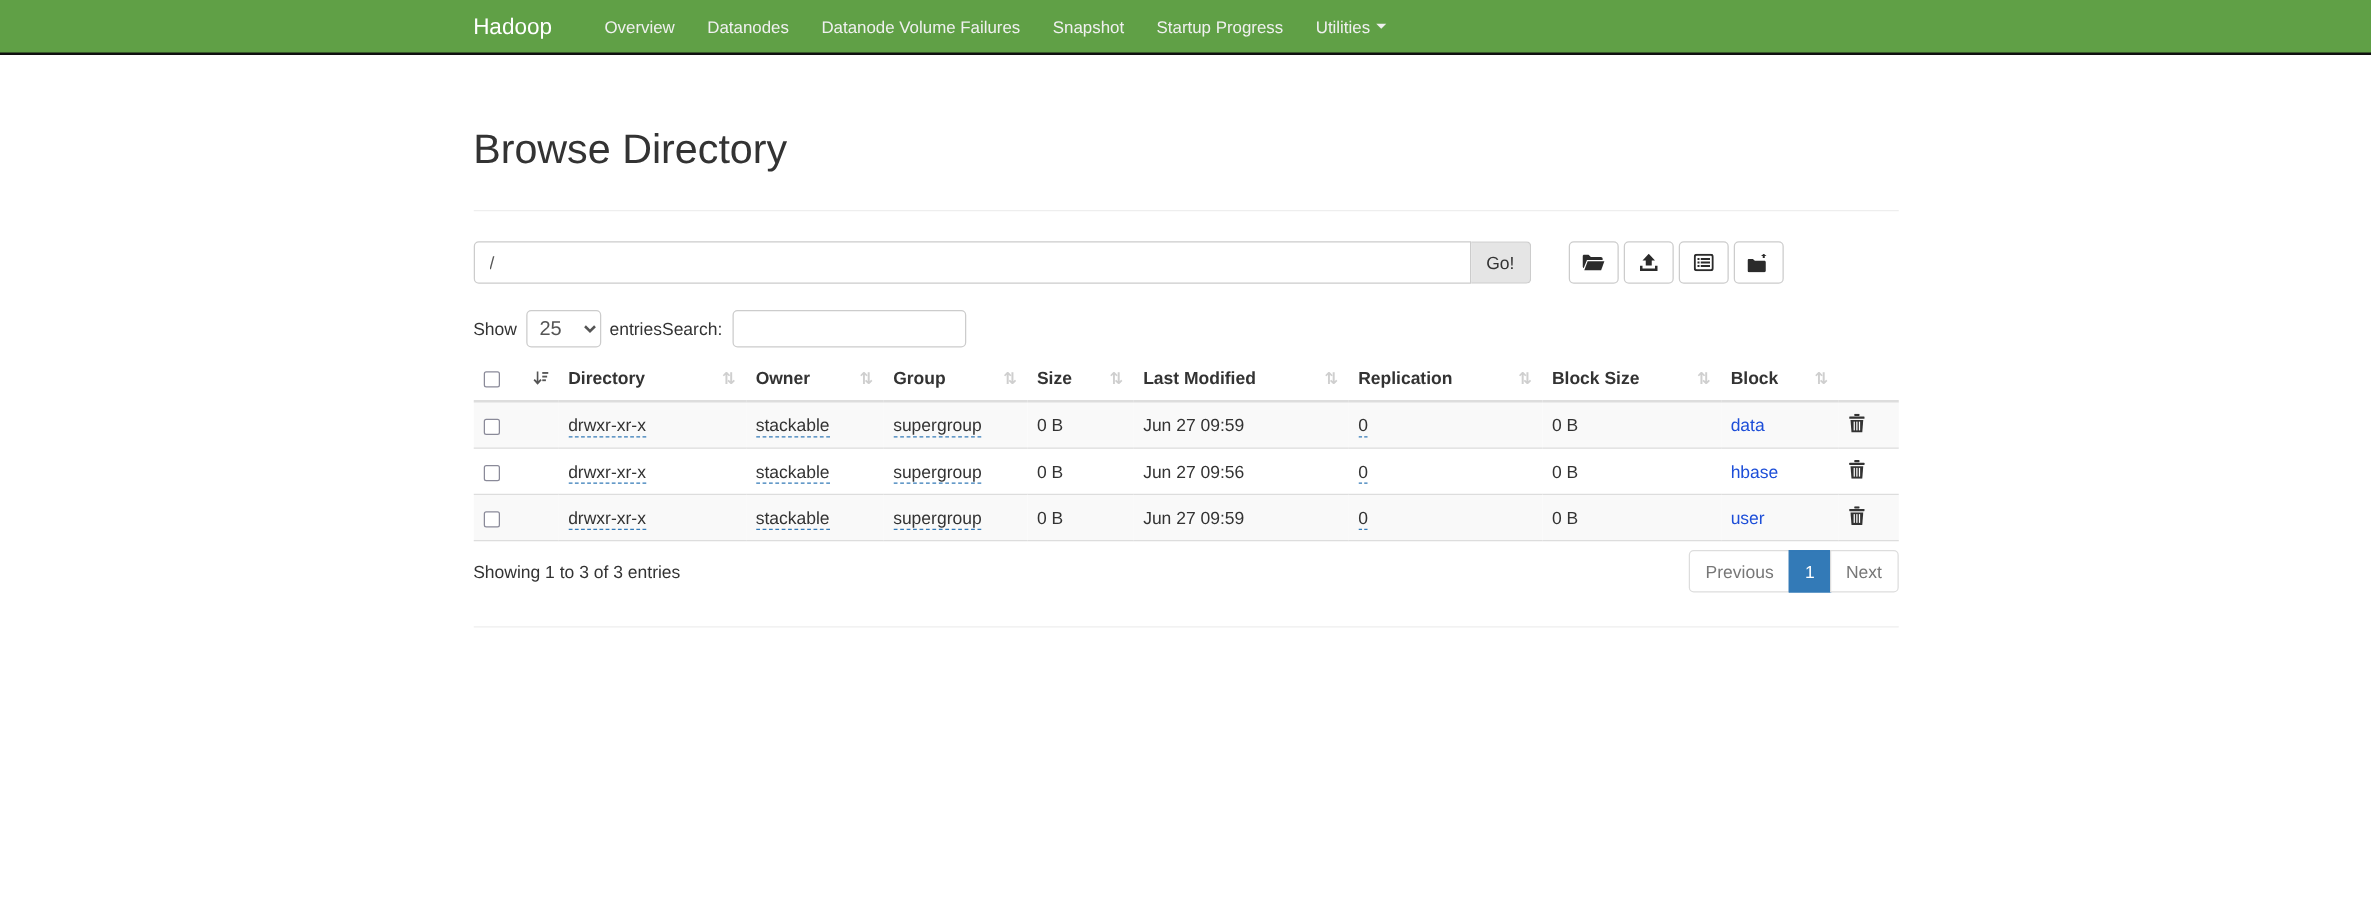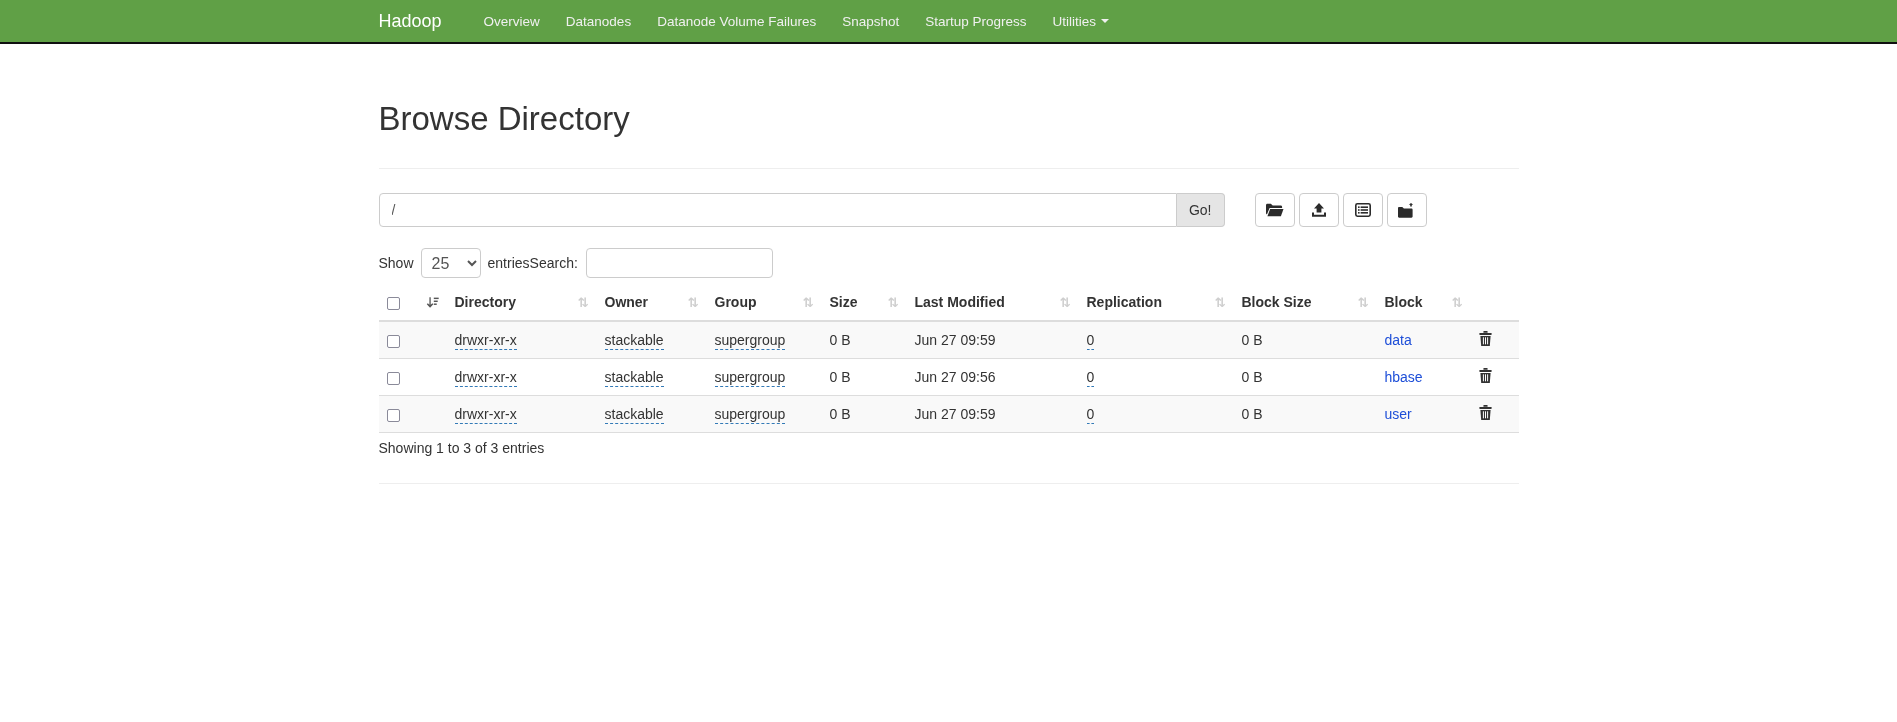--- a/index.html
+++ b/index.html
@@ -345,18 +345,23 @@
               </svg>
             </span>
           </button>
         </td>
       </tr>
     </tbody>
   </table>
 
   <div class="table-footer-row">
     <div class="dt-info">Showing 1 to 3 of 3 entries</div>
+    <div class="pagination">
+      <a class="page-btn first">Previous</a>
+      <a class="page-btn active">1</a>
+      <a class="page-btn last">Next</a>
+    </div>
   </div>
 
   <hr class="bottom-rule">
 
 
 </div>
 
 </body></html>

